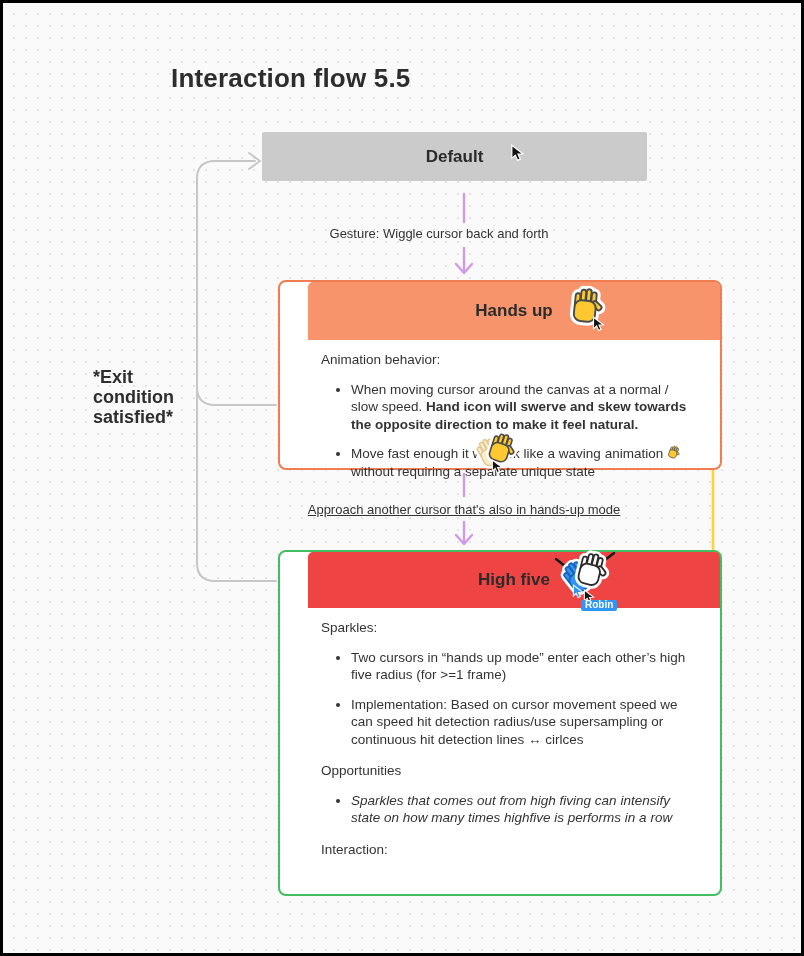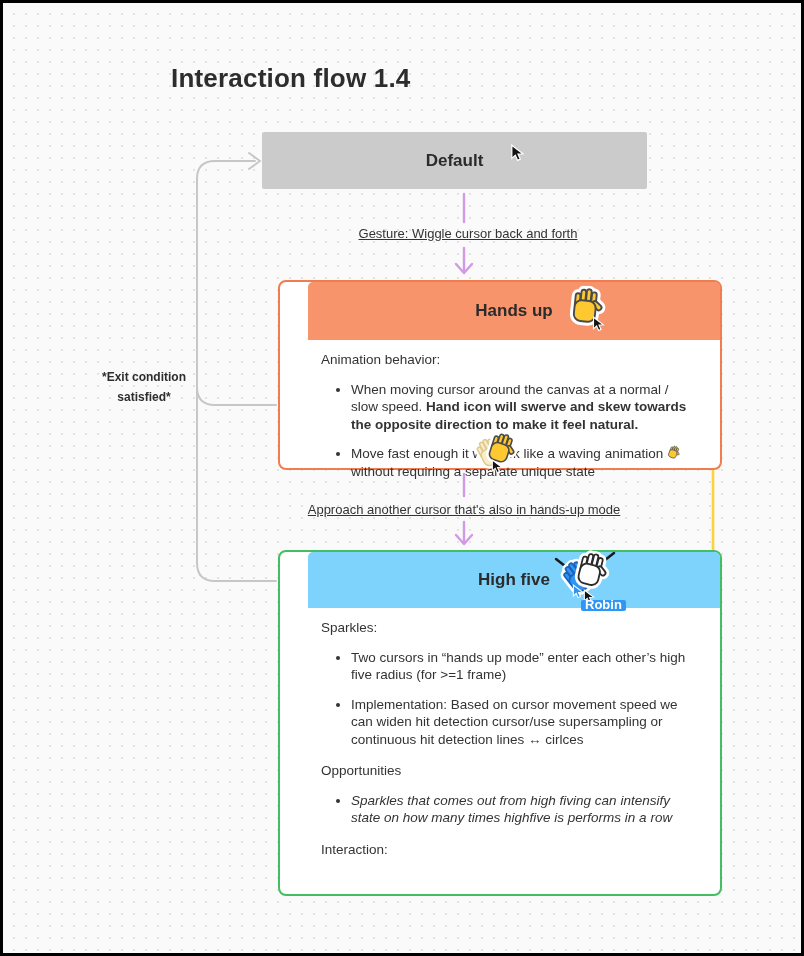--- a/index.html
+++ b/index.html
@@ -26,43 +26,43 @@
   .gray   { stroke:#c7c7c7; stroke-width:2px; }
   .purple { stroke:#d09ae6; stroke-width:2.4px; }
   .yellow { stroke:#ffd23b; stroke-width:2.6px; }
 
   .conn-label {
     position:absolute; transform:translateX(-50%);
     font-size:13px; color:#333; white-space:nowrap;
   }
   .exit-label {
     position:absolute; left:90px; top:364px; width:102px;
-    font-size:12px; font-weight:700; line-height:20px; color:#2e2e2e;text-align:center;
+    font-size:18px; font-weight:700; line-height:20px; color:#2e2e2e;
   }
 
   
   .node-default {
-    position:absolute; left:259px; top:129px; width:385px; height:57px;
+    position:absolute; left:259px; top:129px; width:385px; height:49px;
     background:#cbcbcb; border-radius:2px;
     display:flex; align-items:center; justify-content:center;
   }
   .node-title { font-size:17px; font-weight:700; color:#2b2b2b; }
 
   .card {
     position:absolute; width:444px; background:#ffffff;
     border-radius:8px; overflow:visible;padding-left:28px;
   }
   .card-handsup  { left:275px; top:277px; height:190px; border:2px solid #ef7d4f; }
   .card-highfive { left:275px; top:547px; height:346px; border:2px solid #45bd62; }
   .card-header {
     display:flex; align-items:center; justify-content:center;
     border-radius:5px 5px 0 0;
   }
   .header-handsup  { height:58px; background:#f7946c; }
-  .header-highfive { height:56px; background:#7dd3fc; }
+  .header-highfive { height:56px; background:#ef4444; }
 
   .card-body { padding:11px 12px 8px 13px; font-size:13.5px; line-height:17.5px; color:#333; }
   .card-body ul { margin:2px 0 0 0; padding-left:18px; }
   .card-body li { margin:12px; }
   .bh { font-weight:400; }
   .gap { margin-top:14px; }
   .italic { font-style:italic; }
   b { font-weight:700; }
 
   
@@ -73,21 +73,21 @@
   .hand-blue    { fill:#2f96f3; stroke:#1c63b8; stroke-width:1.2px; }
   .hand-white   { fill:#ffffff; stroke:#2b2b2b; stroke-width:1.2px; }
   .hand-ghost   { fill:#f9edc8; stroke:#e0c98f; stroke-width:1.2px; }
   .cursor-black { fill:#141414; stroke:#ffffff; stroke-width:1.1px; }
   .cursor-blue  { fill:#2f96f3; stroke:#ffffff; stroke-width:1.1px; }
 
   .inline-wave { display:inline-block; width:14px; height:15px; vertical-align:-2px; transform:rotate(22deg); }
 
   .name-tag {
     position:absolute; z-index:6;
-    background:#2f96f3; color:#fff; font-size:13px; font-weight:700;
+    background:#2f96f3; color:#fff; font-size:10px; font-weight:700;
     padding:1px 4px 2px; border-radius:2px; line-height:8px;
   }
 </style>
 </head>
 <body>
 
 <div class="canvas">
 
   <svg width="0" height="0" style="position:absolute">
     <defs>
@@ -98,21 +98,21 @@
         <rect x="14.4" y="3.6" width="3" height="9" rx="1.5"></rect>
         <rect x="15.2" y="9.2" width="6.8" height="3.4" rx="1.7" transform="rotate(38 17 10.8)"></rect>
         <rect x="4.2" y="9.4" width="13.4" height="13.2" rx="4.4"></rect>
       </symbol>
       <symbol id="sym-cursor" viewBox="0 0 16 16">
         <path d="M2.5 1.2 L2.5 12.8 L5.6 10 L7.6 14.5 L10 13.4 L8 9 L12.3 8.7 Z"></path>
       </symbol>
     </defs>
   </svg>
 
-  <div class="board-title">Interaction flow 1.4</div>
+  <div class="board-title">Interaction flow 5.5</div>
 
   <svg class="connector-svg" viewBox="0 0 798 950">
     <g>
       <path class="conn gray" d="M252,158 H212 Q194,158 194,176 V560 Q194,578 212,578 H273"></path>
       <path class="conn gray" d="M273,402 H212 Q194,402 194,384"></path>
       <polyline class="conn gray" points="246,150 257,158 246,166"></polyline>
     </g>
     <g>
       <path class="conn purple" d="M461,191 V219"></path>
       <path class="conn purple" d="M461,245 V267"></path>
@@ -122,21 +122,21 @@
       <path class="conn purple" d="M461,471 V493"></path>
       <path class="conn purple" d="M461,519 V538"></path>
       <polyline class="conn purple" points="453,532 461,541 469,532"></polyline>
     </g>
     <g>
       <path class="conn yellow" d="M650,575 H690 Q710,575 710,555 V423 Q710,403 690,403 H659"></path>
       <polyline class="conn yellow" points="666,395 654,403 666,411"></polyline>
     </g>
   </svg>
 
-  <div class="conn-label" style="left:465px; top:223px;text-decoration:underline;">Gesture: Wiggle cursor back and forth</div>
+  <div class="conn-label" style="left:436px; top:223px;">Gesture: Wiggle cursor back and forth</div>
   <div class="conn-label" style="left:461px; top:499px;text-decoration:underline;">Approach another cursor that's also in hands-up mode</div>
   <div class="exit-label">*Exit condition satisfied*</div>
 
   <div class="node-default">
     <span class="node-title">Default</span>
   </div>
   <svg class="icon" style="left:506px; top:141px; width:18px; height:18px;" viewBox="0 0 16 16">
     <use href="#sym-cursor" class="cursor-black"></use>
   </svg>
 
@@ -180,21 +180,21 @@
   </svg>
 
   <div class="card card-highfive">
     <div class="card-header header-highfive">
       <span class="node-title">High five</span>
     </div>
     <div class="card-body">
       <div class="bh">Sparkles:</div>
       <ul>
         <li>Two cursors in “hands up mode” enter each other’s high five radius (for &gt;=1 frame)</li>
-        <li>Implementation: Based on cursor movement speed we can widen hit detection cursor/use supersampling or continuous hit detection lines ↔ cirlces</li>
+        <li>Implementation: Based on cursor movement speed we can speed hit detection radius/use supersampling or continuous hit detection lines ↔ cirlces</li>
       </ul>
       <div class="bh gap">Opportunities</div>
       <ul>
         <li class="italic">Sparkles that comes out from high fiving can intensify state on how many times highfive is performs in a row</li>
       </ul>
       <div class="bh gap">Interaction:</div>
     </div>
   </div>
 
   <svg class="icon" style="left:546px; top:543px; width:72px; height:58px;" viewBox="0 0 72 58">

